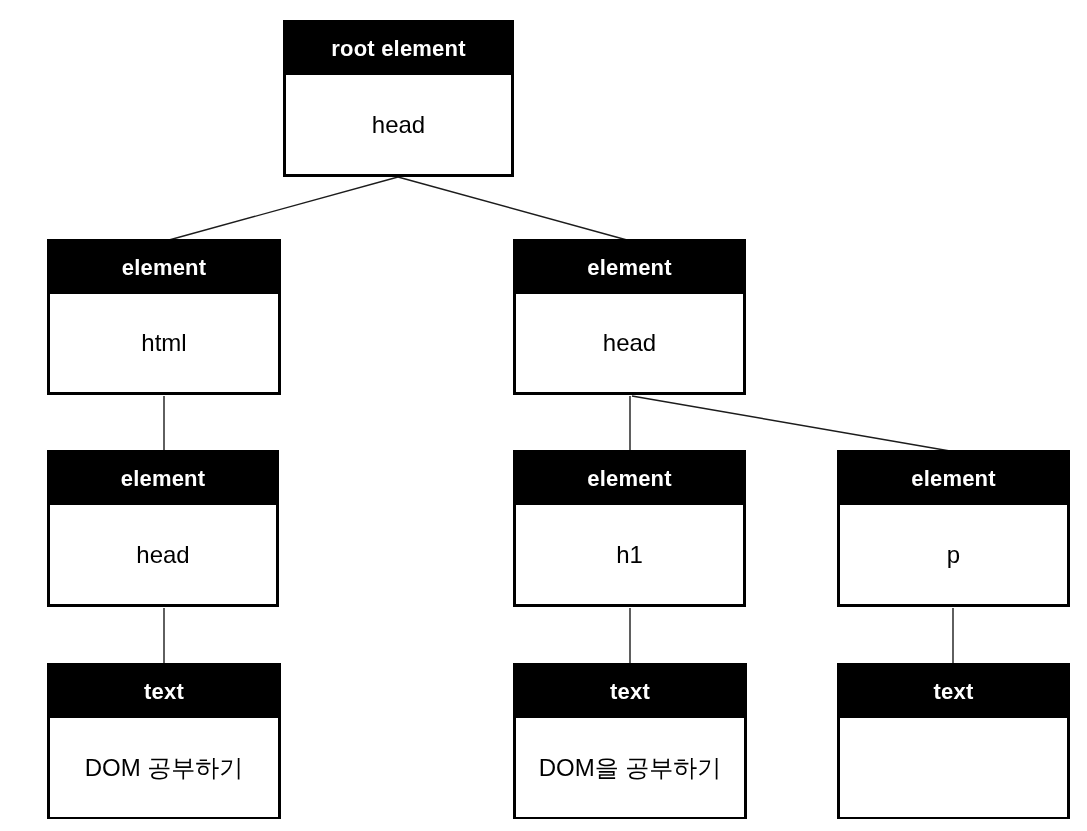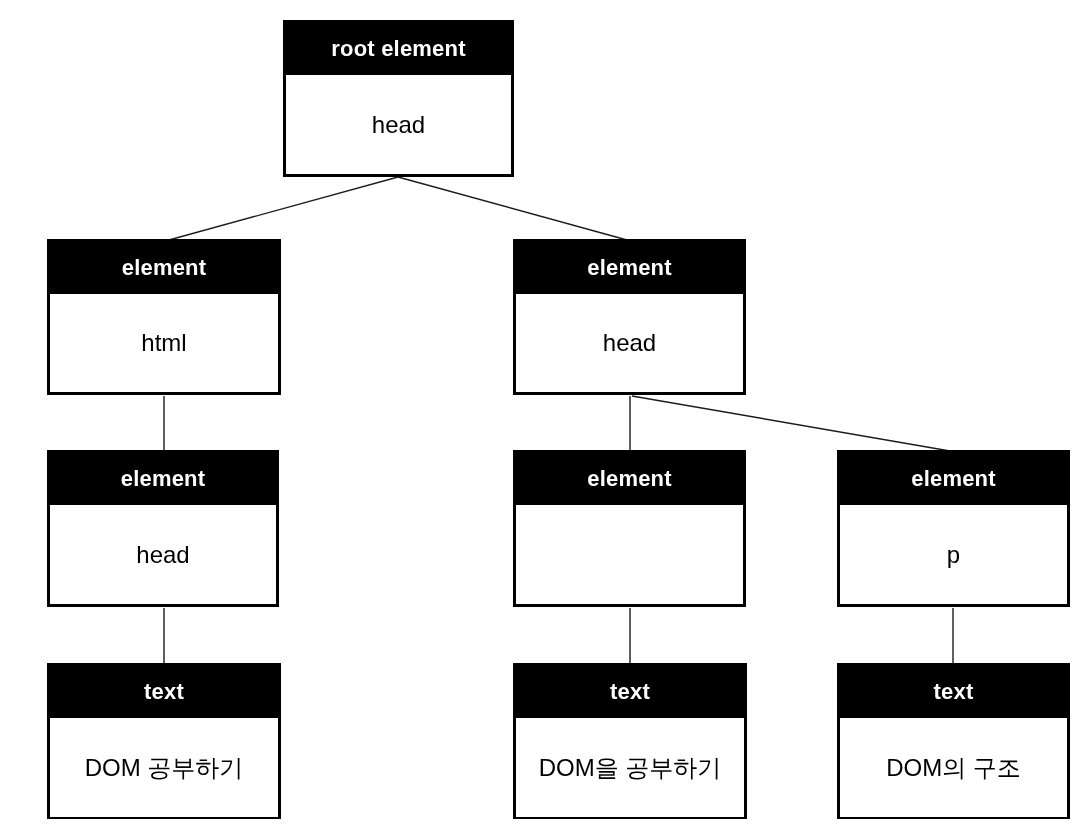--- a/index.html
+++ b/index.html
@@ -99,35 +99,35 @@
     <div class="node-body">head</div>
   </div>
 
   <div class="node n-title">
     <div class="node-header">element</div>
     <div class="node-body">head</div>
   </div>
 
   <div class="node n-h1">
     <div class="node-header">element</div>
+    <div class="node-body">h1</div>
   </div>
 
   <div class="node n-p">
     <div class="node-header">element</div>
     <div class="node-body">p</div>
   </div>
 
   <div class="node n-title-text">
     <div class="node-header">text</div>
     <div class="node-body">DOM 공부하기</div>
   </div>
 
   <div class="node n-h1-text">
     <div class="node-header">text</div>
     <div class="node-body">DOM을 공부하기</div>
   </div>
 
   <div class="node n-p-text">
     <div class="node-header">text</div>
-    <div class="node-body">DOM의 구조</div>
   </div>
 
 </div>
 
 </body></html>

